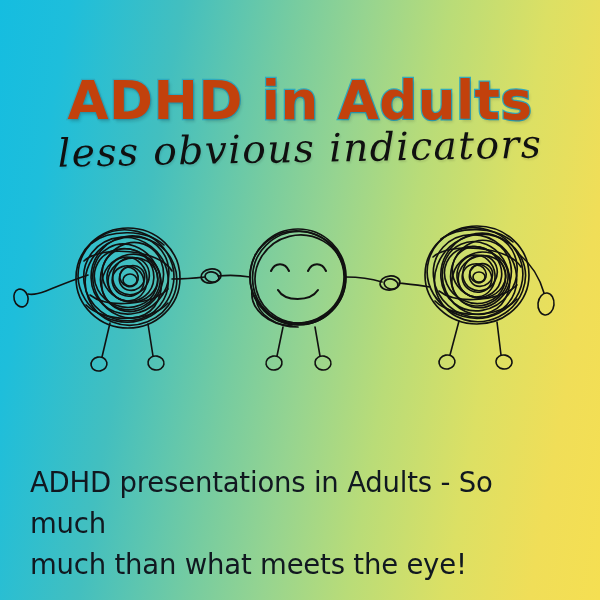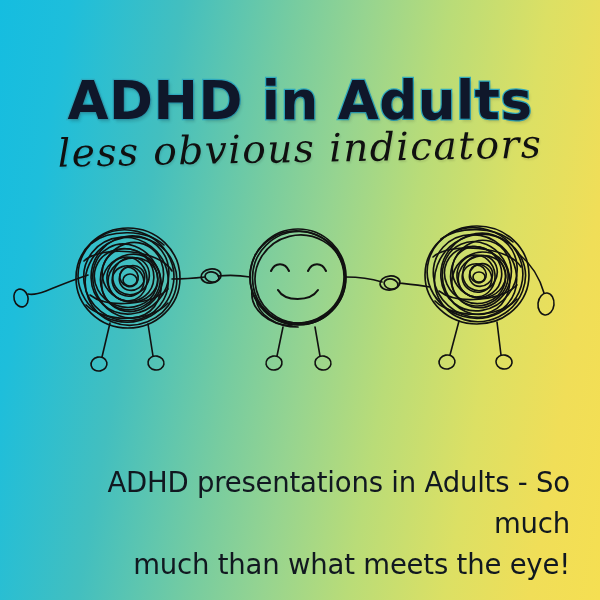--- a/index.html
+++ b/index.html
@@ -28,21 +28,21 @@
     width: 600px;
     text-align: center;
     line-height: 1;
   }
   #main-title {
     display: block;
     font-family: "DejaVu Sans", sans-serif;
     font-weight: bold;
     font-size: 53px;
     letter-spacing: 0.5px;
-    color: #0f172a;
+    color: #c2410c;
     text-shadow: 2px 3px 3px rgba(0,0,0,0.13);
     -webkit-text-stroke: 2.5px #2FA9BE;
     paint-order: stroke fill;
   }
   #subtitle {
     display: block;
     margin-top: 2px;
     font-family: "DejaVu Serif", serif;
     font-style: italic;
     font-size: 39px;
@@ -60,21 +60,21 @@
     width: 600px;
     height: 195px;
   }
 
   
   #caption {
     position: absolute;
     left: 30px;
     top: 462px;
     width: 540px;
-    text-align: right;
+    text-align: left;
     font-family: "DejaVu Sans", sans-serif;
     font-size: 27.5px;
     line-height: 41px;
     letter-spacing: -0.2px;
     color: #111820;
   }
   #caption .cap-line { display: block; }
 </style>
 </head>
 <body>

